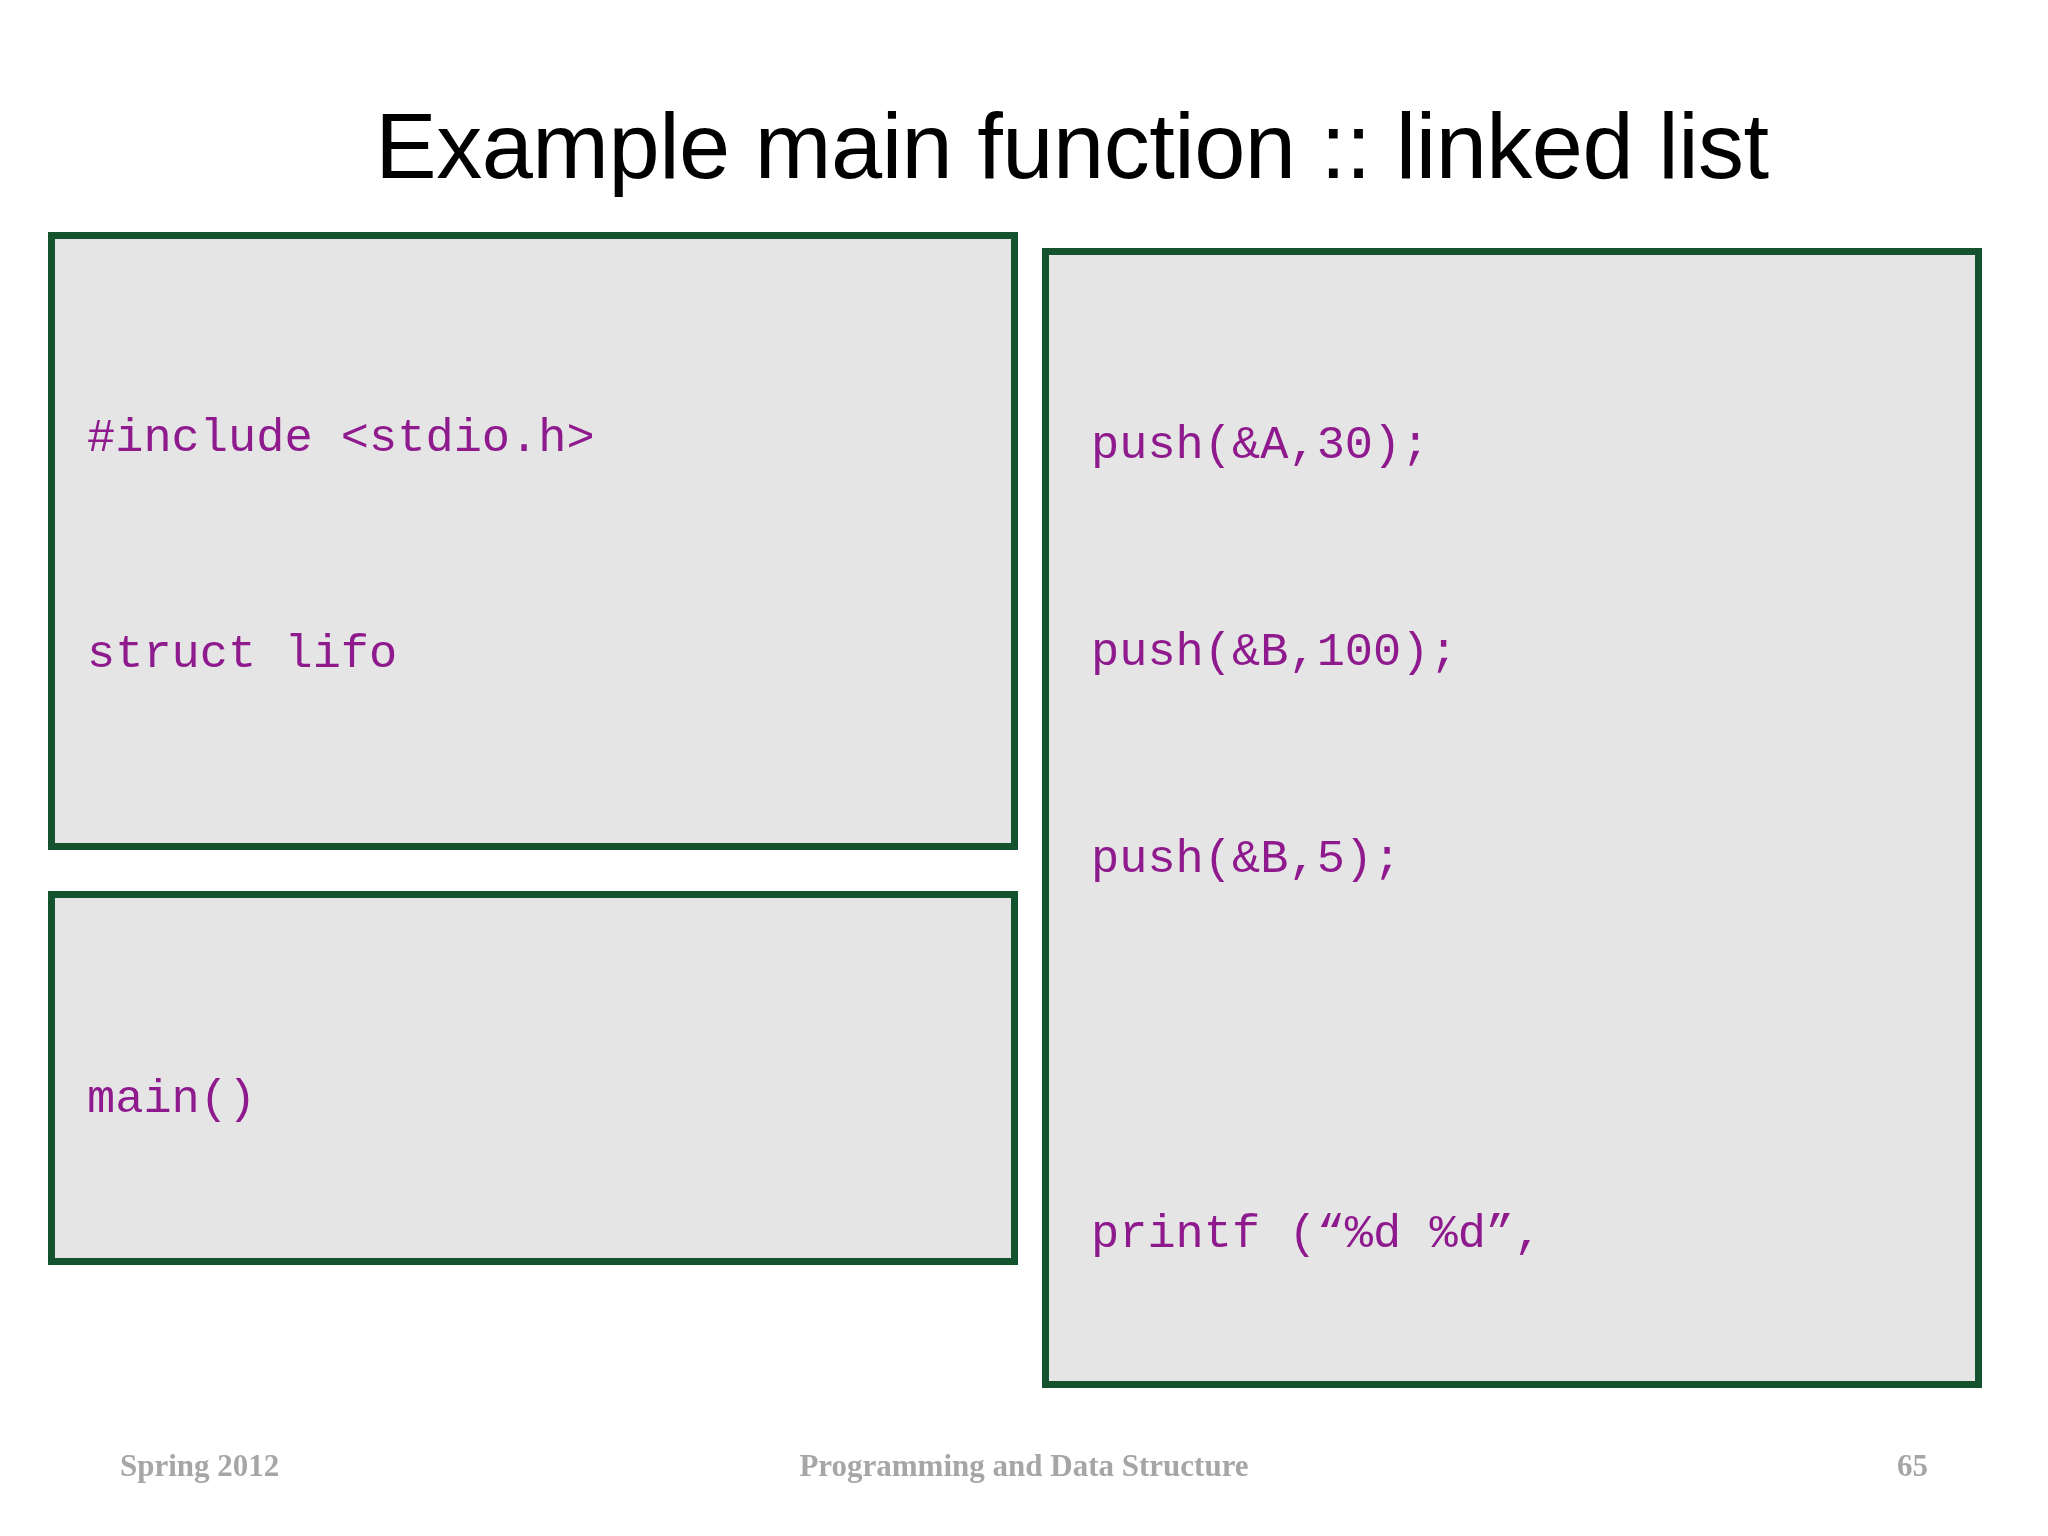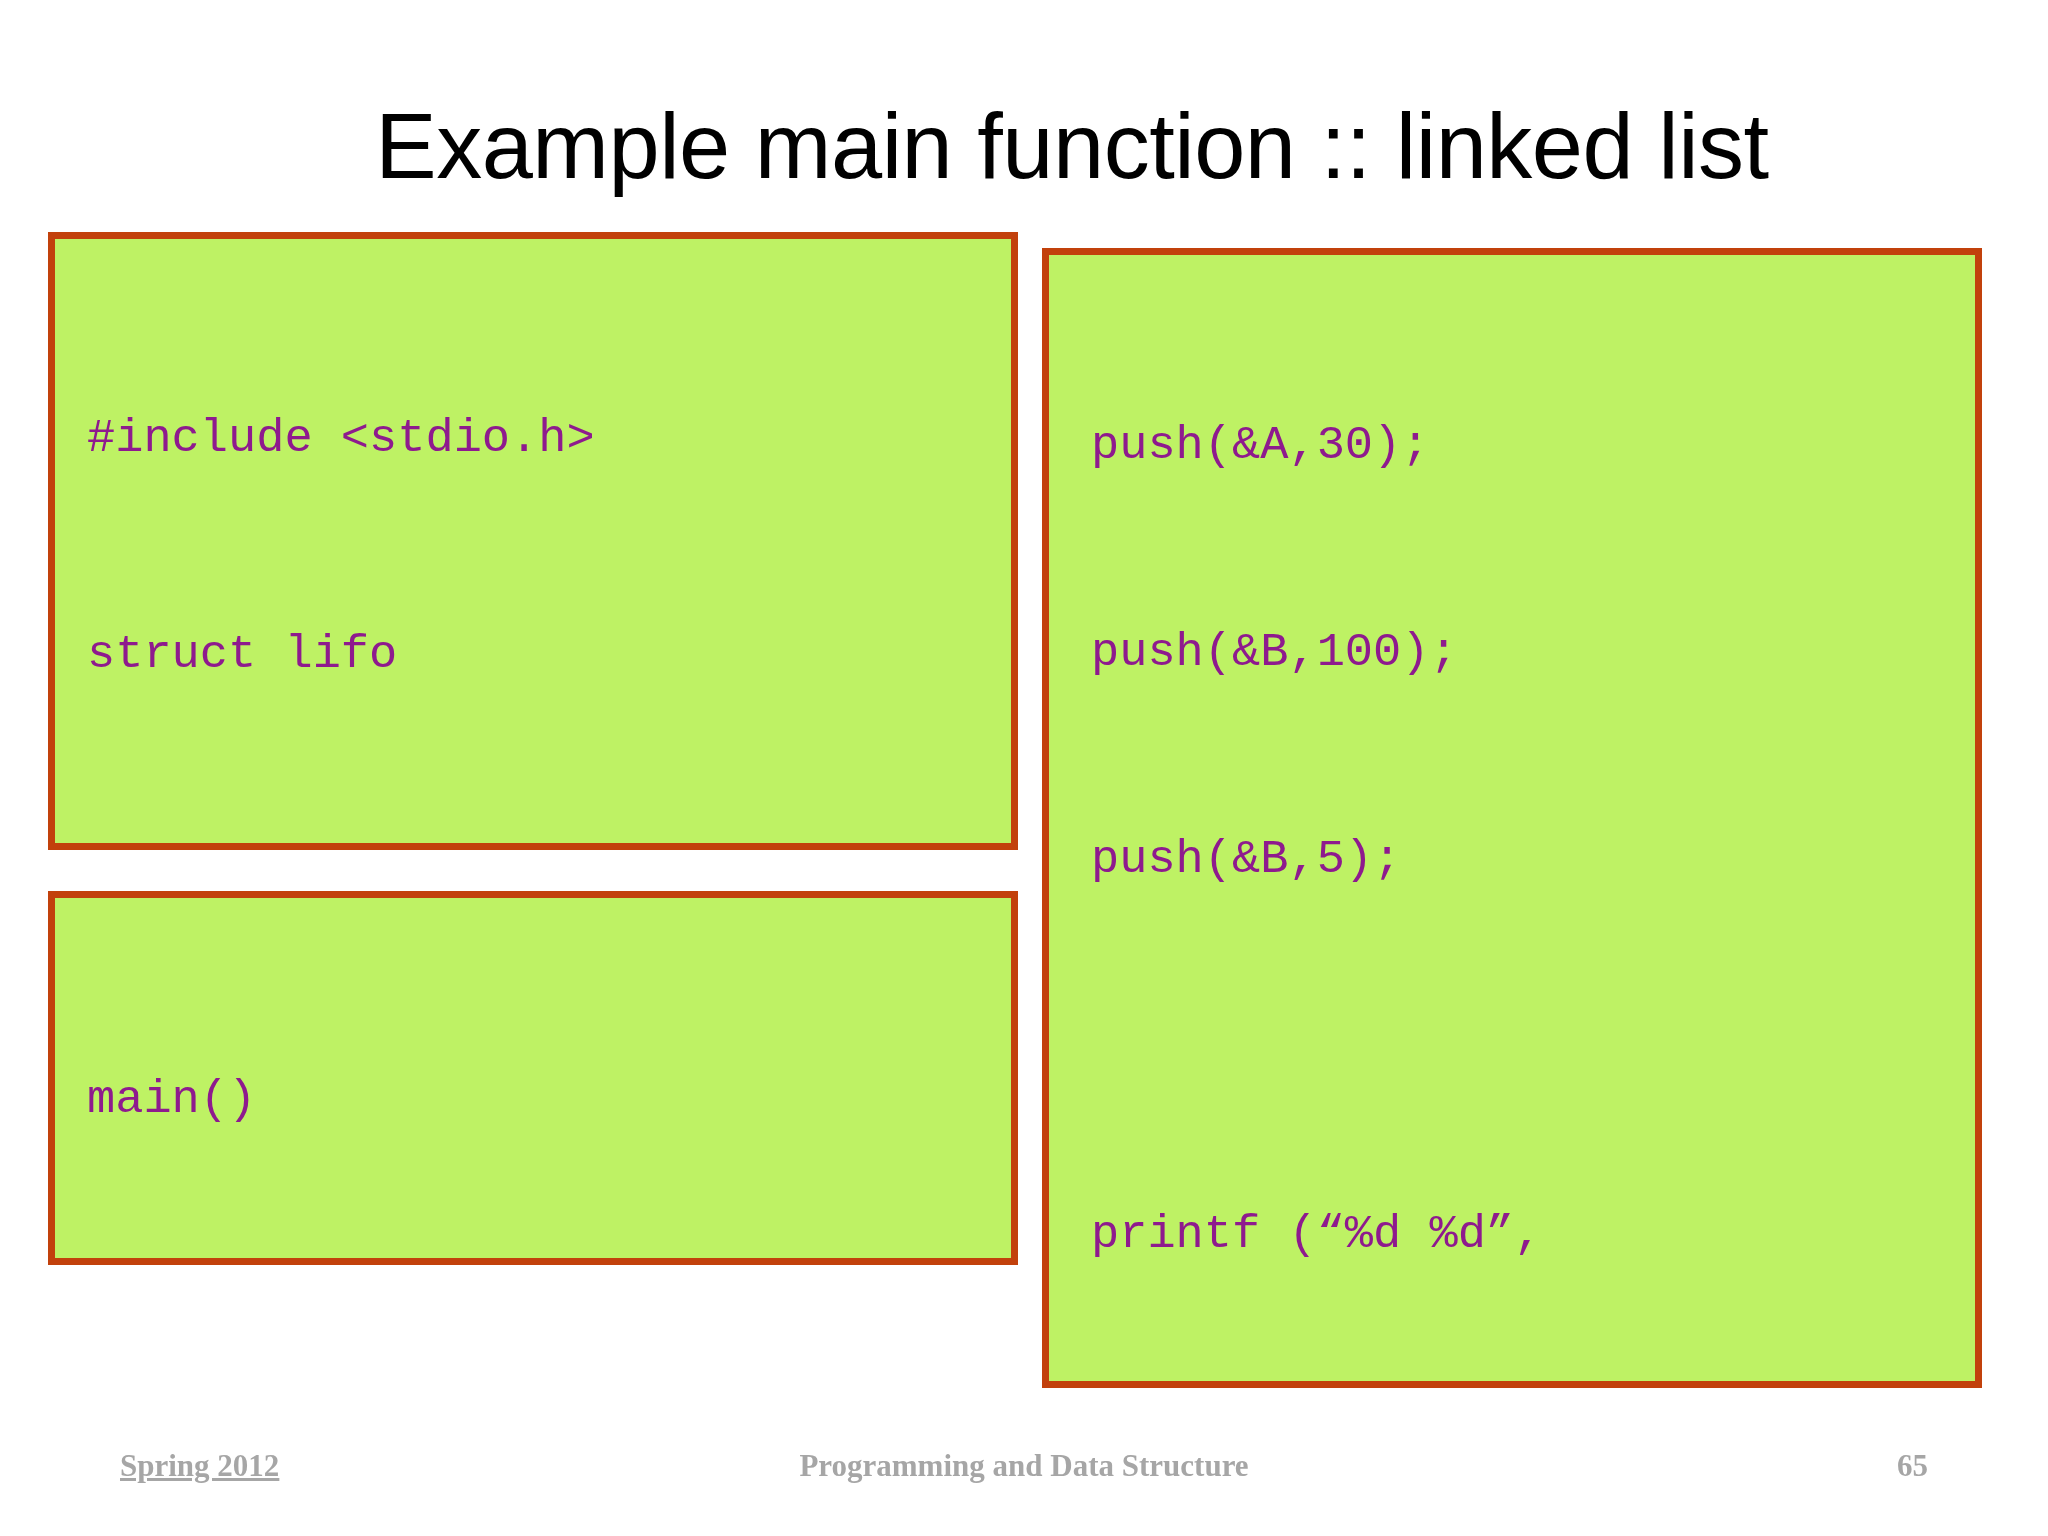--- a/index.html
+++ b/index.html
@@ -28,22 +28,22 @@
     font-weight: 400;
     color: #000000;
     letter-spacing: -0.5px;
     white-space: nowrap;
     margin-left: 48px;
   }
 
   
   .code-box {
     position: absolute;
-    background: #bef264;
-    border: 7px solid #c2410c;
+    background: #e5e5e5;
+    border: 7px solid #14532d;
     box-sizing: border-box;
     overflow: hidden;
   }
 
   #box-struct {
     left: 48px;
     top: 232px;
     width: 970px;
     height: 618px;
   }
@@ -103,21 +103,20 @@
     font-family: "Liberation Serif", serif;
     font-weight: bold;
     font-size: 31px;
     color: #A6A6A6;
   }
   #footer-left {
     position: absolute;
     left: 120px;
     top: 0;
     white-space: nowrap;
-    text-decoration: underline;
   }
   #footer-center {
     position: absolute;
     left: 0;
     top: 0;
     width: 2048px;
     text-align: center;
     white-space: nowrap;
   }
   #footer-right {

